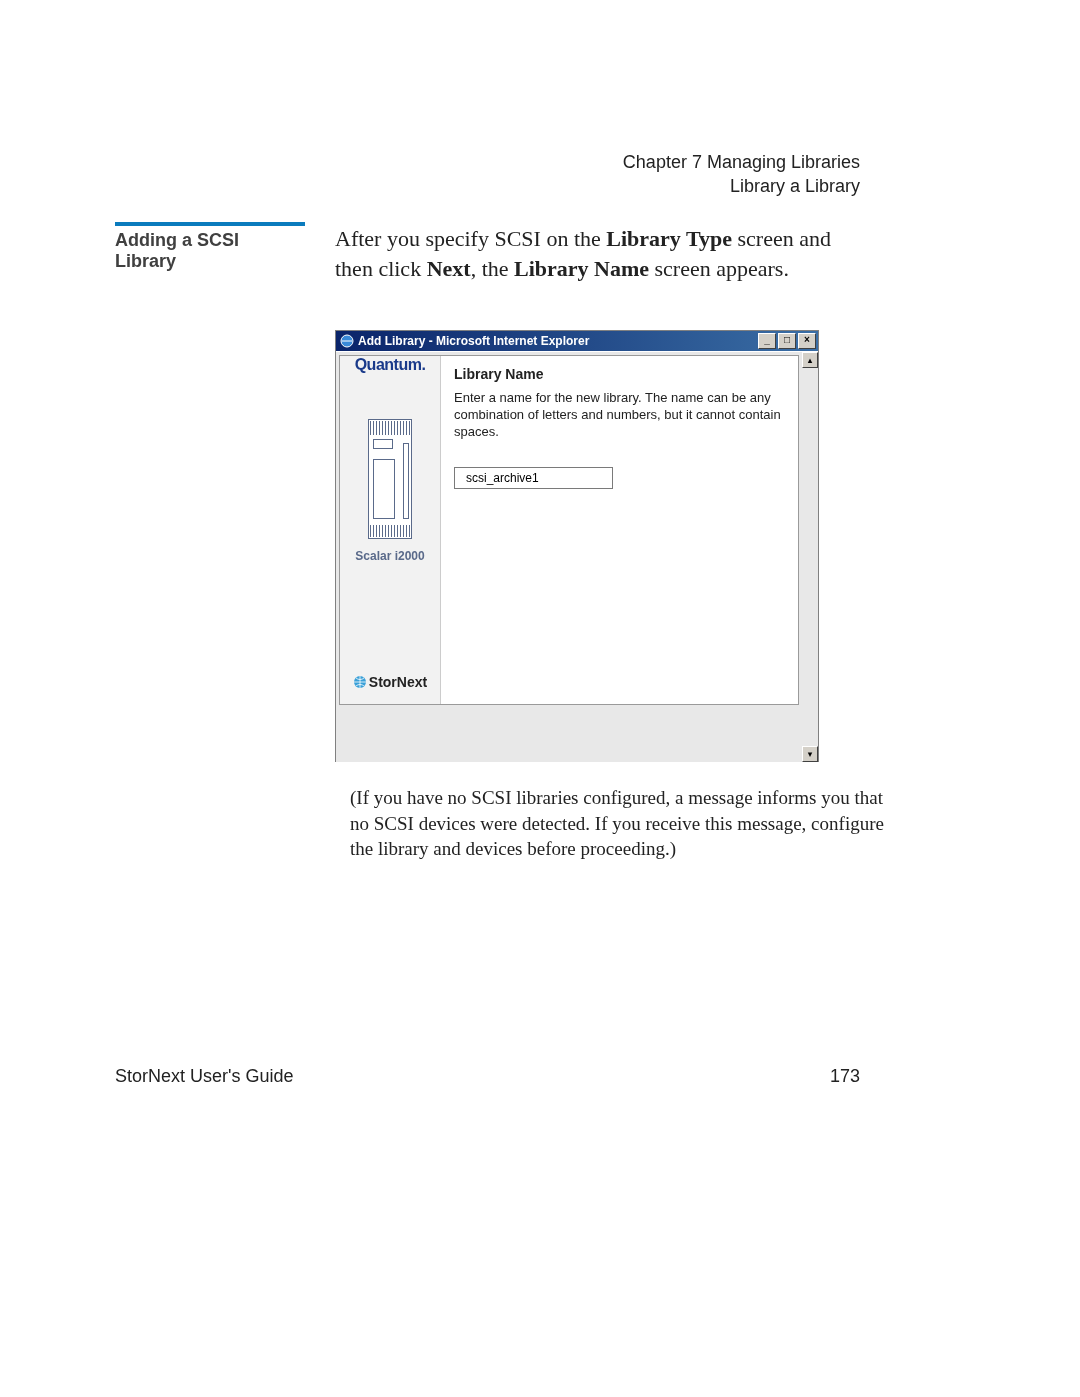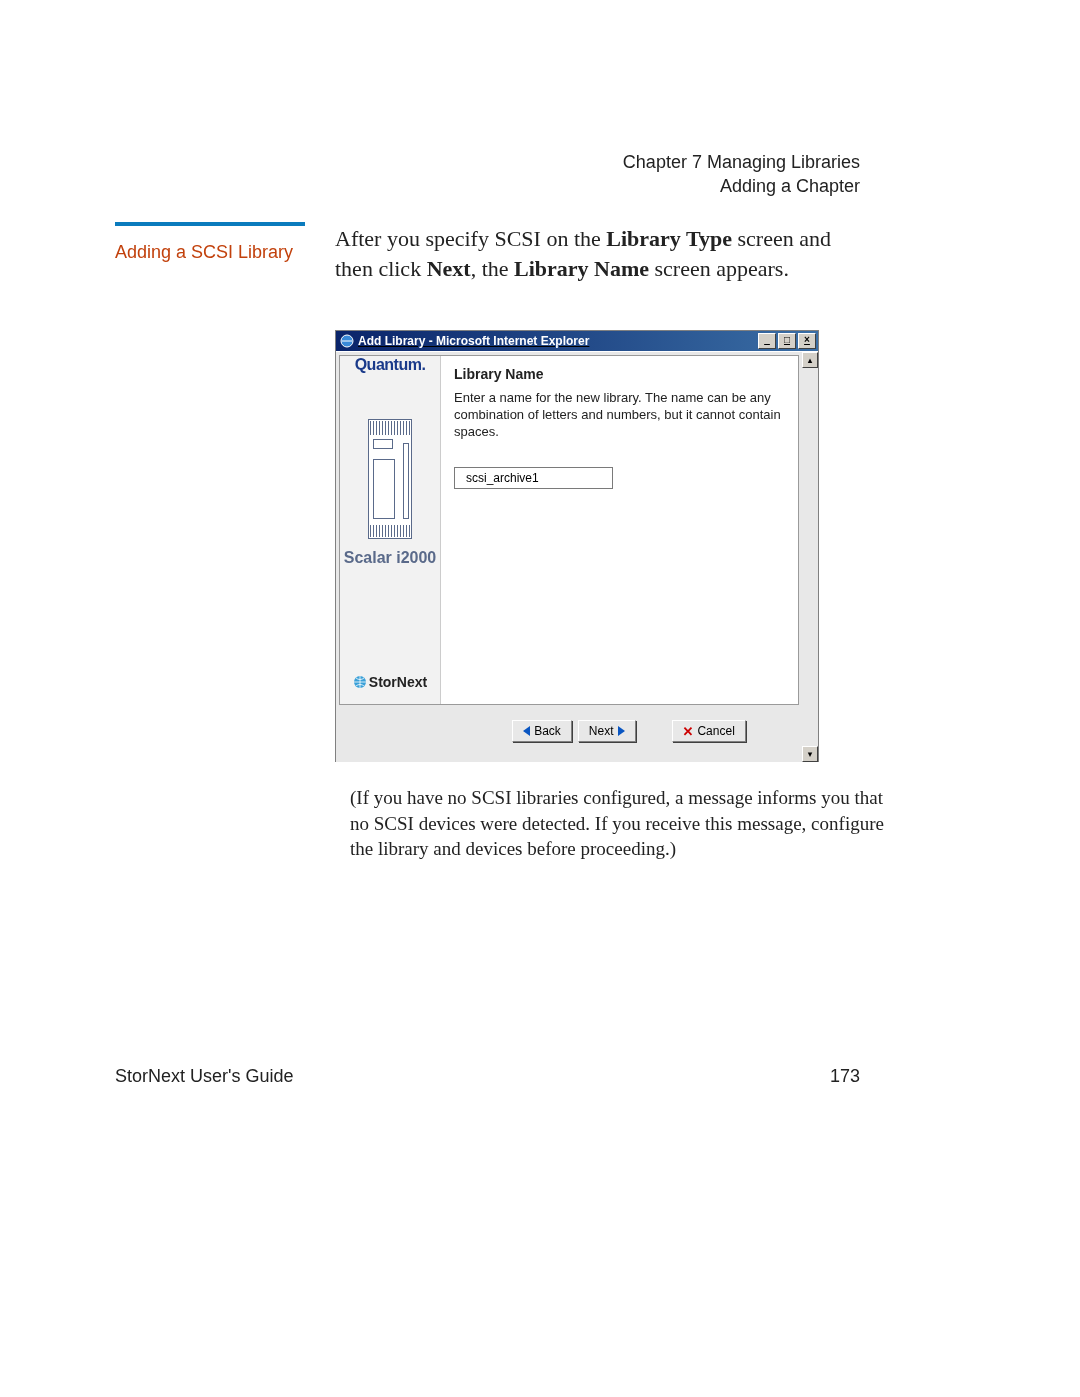--- a/index.html
+++ b/index.html
@@ -30,25 +30,25 @@
     font-size: 18px;
     line-height: 1.35;
     color: #222;
   }
   .section-title {
     position: absolute;
     top: 222px;
     left: 115px;
     width: 190px;
     border-top: 4px solid #0a7bbd;
-    padding-top: 16px;
+    padding-top: 4px;
     font-family: Arial, Helvetica, sans-serif;
-    font-weight: normal;
+    font-weight: bold;
     font-size: 18px;
-    color: #c2410c;
+    color: #404040;
   }
   .intro-text {
     position: absolute;
     top: 224px;
     left: 335px;
     width: 530px;
     font-family: "Book Antiqua", Palatino, "Palatino Linotype", serif;
     font-size: 22px;
     line-height: 1.35;
     color: #222;
@@ -70,21 +70,20 @@
     position: absolute;
     top: 330px;
     left: 335px;
     width: 484px;
     height: 432px;
     background: #8b5cf6;
     border: 1px solid #808080;
     box-sizing: border-box;
     font-family: Tahoma, Arial, sans-serif;
     font-size: 12px;
-    text-decoration: underline;
   }
   .titlebar {
     background: linear-gradient(to right, #0a246a, #3a6ea5);
     color: #fff;
     height: 20px;
     display: flex;
     align-items: center;
     padding: 0 2px 0 4px;
     font-weight: bold;
     font-size: 12px;
@@ -187,21 +186,21 @@
     border: 1px solid #5a6a8a;
   }
   .sidebar .device .bottom-grille {
     position: absolute; bottom: 2px; left: 2px; right: 2px; height: 12px;
     background: repeating-linear-gradient(to right, #5a6a8a 0 1px, transparent 1px 3px);
   }
   .sidebar .device-label {
     font-family: Arial, sans-serif;
     font-weight: bold;
     color: #5a6a8a;
-    font-size: 16px;
+    font-size: 12px;
     margin-top: 10px;
   }
   .sidebar .stornext {
     position: absolute;
     bottom: 14px; left: 0; right: 0;
     font-family: Arial, sans-serif;
     font-weight: bold;
     font-size: 14px;
     color: #222;
     text-align: center;
@@ -308,21 +307,21 @@
     color: #222;
   }
 </style>
 </head>
 <body>
 
 <div class="page">
 
   <div class="header-right">
     <div>Chapter 7  Managing Libraries</div>
-    <div>Adding a Chapter</div>
+    <div>Library a Library</div>
   </div>
 
   <div class="section-title">Adding a SCSI Library</div>
 
   <div class="intro-text">
     <span>After you specify SCSI on the </span><span class="b">Library Type</span><span> screen and then click </span><span class="b">Next</span><span>, the </span><span class="b">Library Name</span><span> screen appears.</span>
   </div>
 
 
   <div class="screenshot">
@@ -364,36 +363,20 @@
             </span><span>StorNext</span>
           </div>
         </div>
         <div class="main-pane">
           <div class="pane-title">Library Name</div>
           <div class="desc">Enter a name for the new library. The name can be any combination of letters and numbers, but it cannot contain spaces.</div>
           <input class="libname" type="text" value="scsi_archive1" style="">
         </div>
       </div>
 
-      <div class="button-row">
-        <span class="btn-group">
-          <button>
-            <span class="tri-left"></span>
-            <span>Back</span>
-          </button>
-          <button>
-            <span>Next</span>
-            <span class="tri-right"></span>
-          </button>
-          <button class="cancel-btn">
-            <span class="x-red">✕</span>
-            <span>Cancel</span>
-          </button>
-        </span>
-      </div>
     </div>
   </div>
 
   <div class="post-text">(If you have no SCSI libraries configured, a message informs you that no SCSI devices were detected. If you receive this message, configure the library and devices before proceeding.)</div>
 
   <div class="footer">
     <span>StorNext User's Guide</span>
     <span>173</span>
   </div>
 

